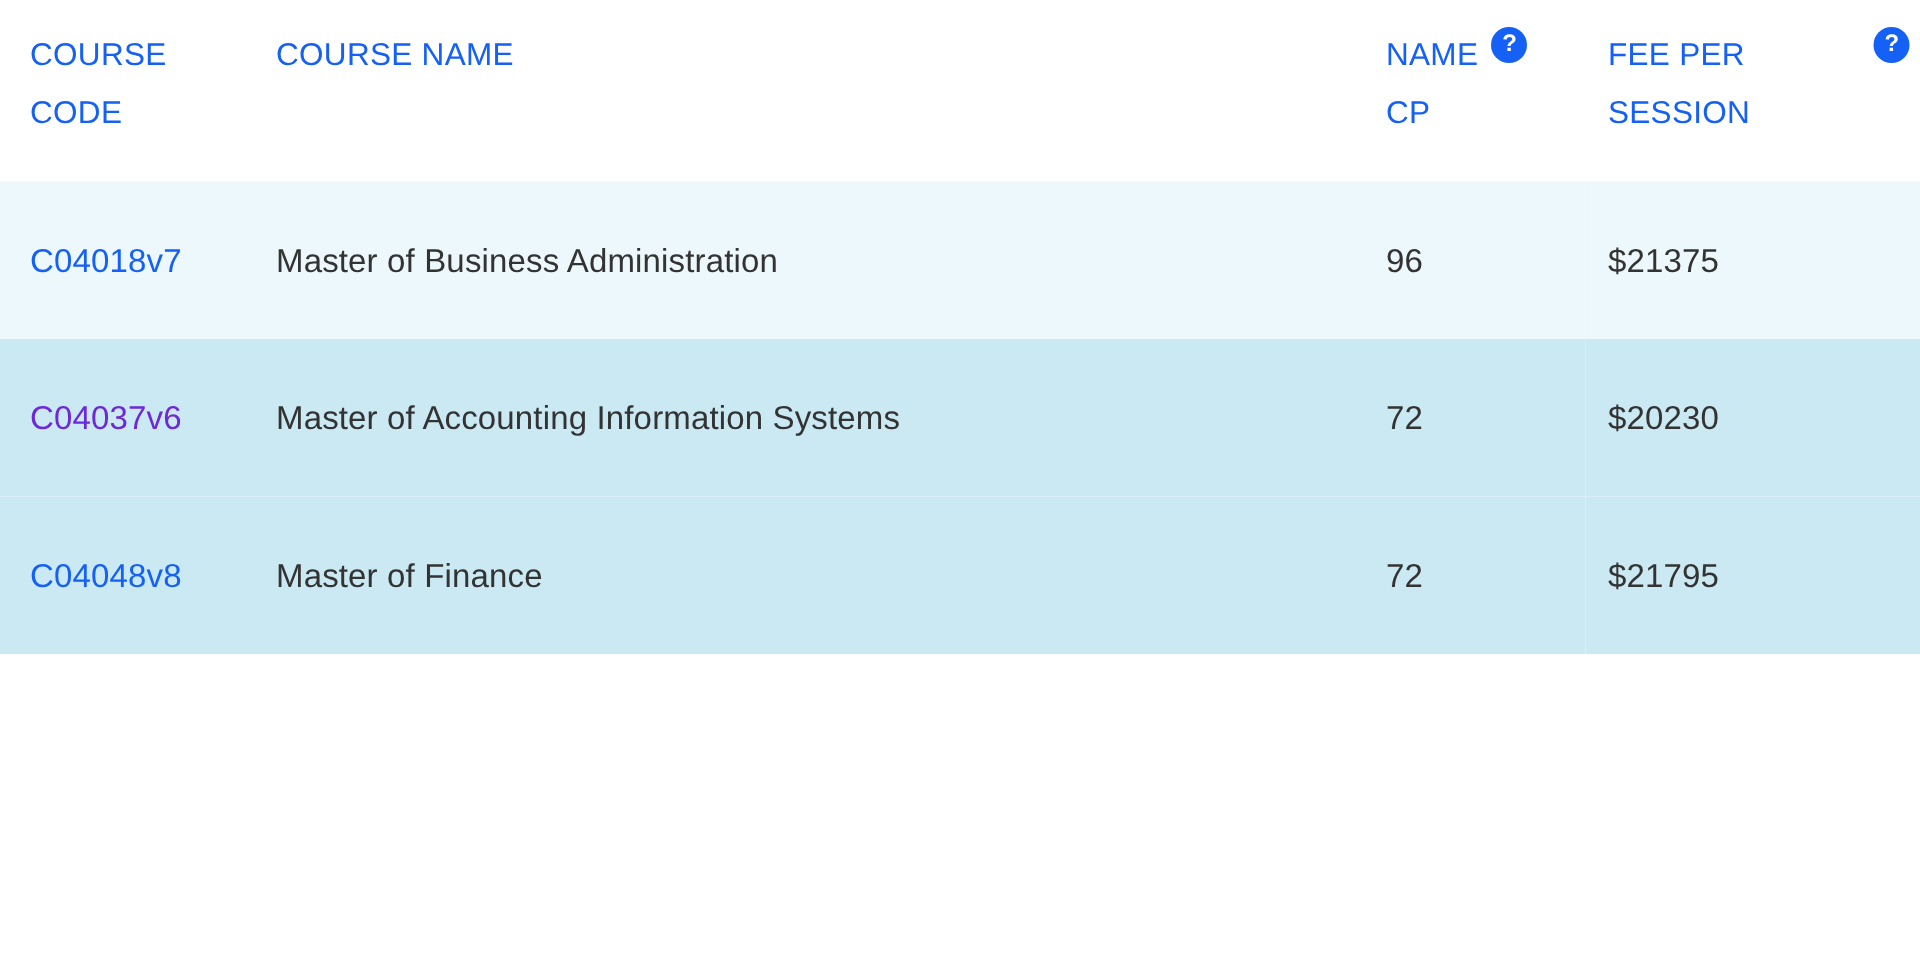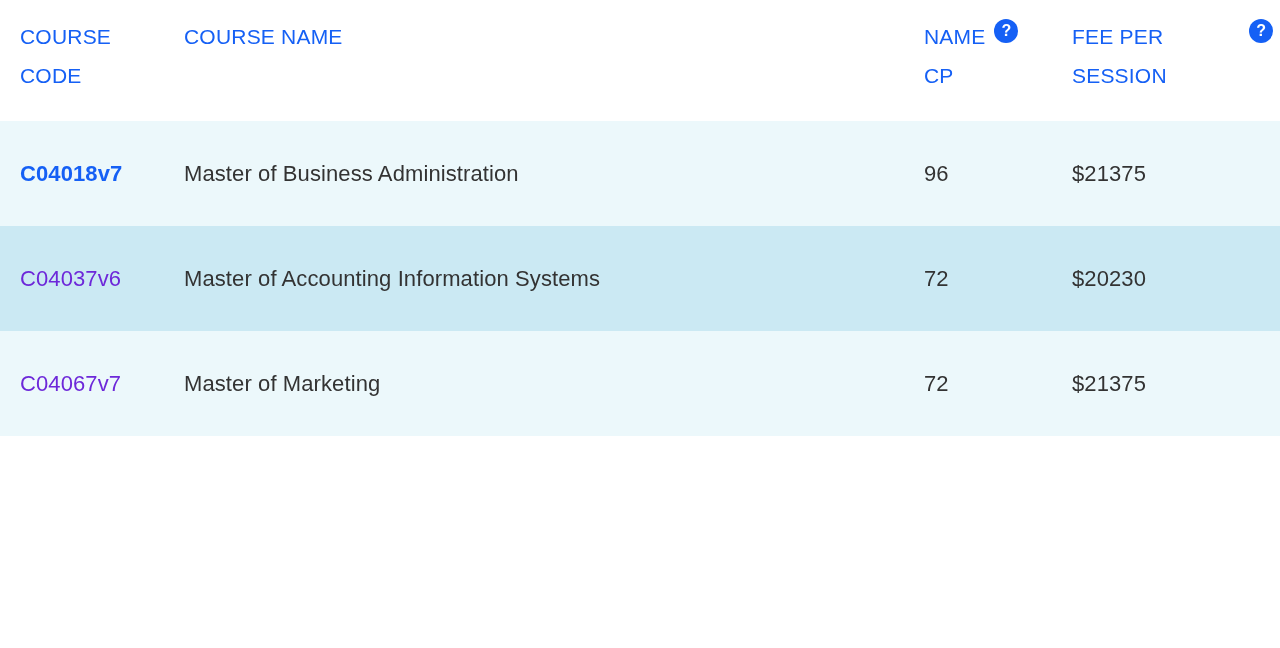--- a/index.html
+++ b/index.html
@@ -116,21 +116,20 @@
   }
   td.td-code .cell { padding-left: 20px; }
   td.td-name .cell { padding-left: 2px; }
   td.td-cp   .cell { padding-left: 12px; }
   td.td-fee  .cell { padding-left: 15px; }
 
   .code-link {
     color: #1560f5;
     text-decoration: none;
     cursor: pointer;
-    font-weight: bold;
   }
   .code-plain {
     color: #6d28d9;
   }
 </style>
 </head>
 <body>
 
 <div class="page">
   <table class="course-table">
@@ -189,29 +188,29 @@
         <td class="td-name">
             <span class="cell">Master of Accounting Information Systems</span>
           </td>
         <td class="td-cp">
             <span class="cell">72</span>
           </td>
         <td class="td-fee">
             <span class="cell">$20230</span>
           </td>
       </tr>
-      <tr class="row-light">
+      <tr class="row-dark">
         <td class="td-code">
-            <span class="cell code-plain">C04067v7</span>
+            <span class="cell code-link">C04048v8</span>
           </td>
         <td class="td-name">
-            <span class="cell">Master of Marketing</span>
+            <span class="cell">Master of Finance</span>
           </td>
         <td class="td-cp">
             <span class="cell">72</span>
           </td>
         <td class="td-fee">
-            <span class="cell">$21375</span>
+            <span class="cell">$21795</span>
           </td>
       </tr>
     </tbody>
   </table>
 </div>
 
 </body></html>

